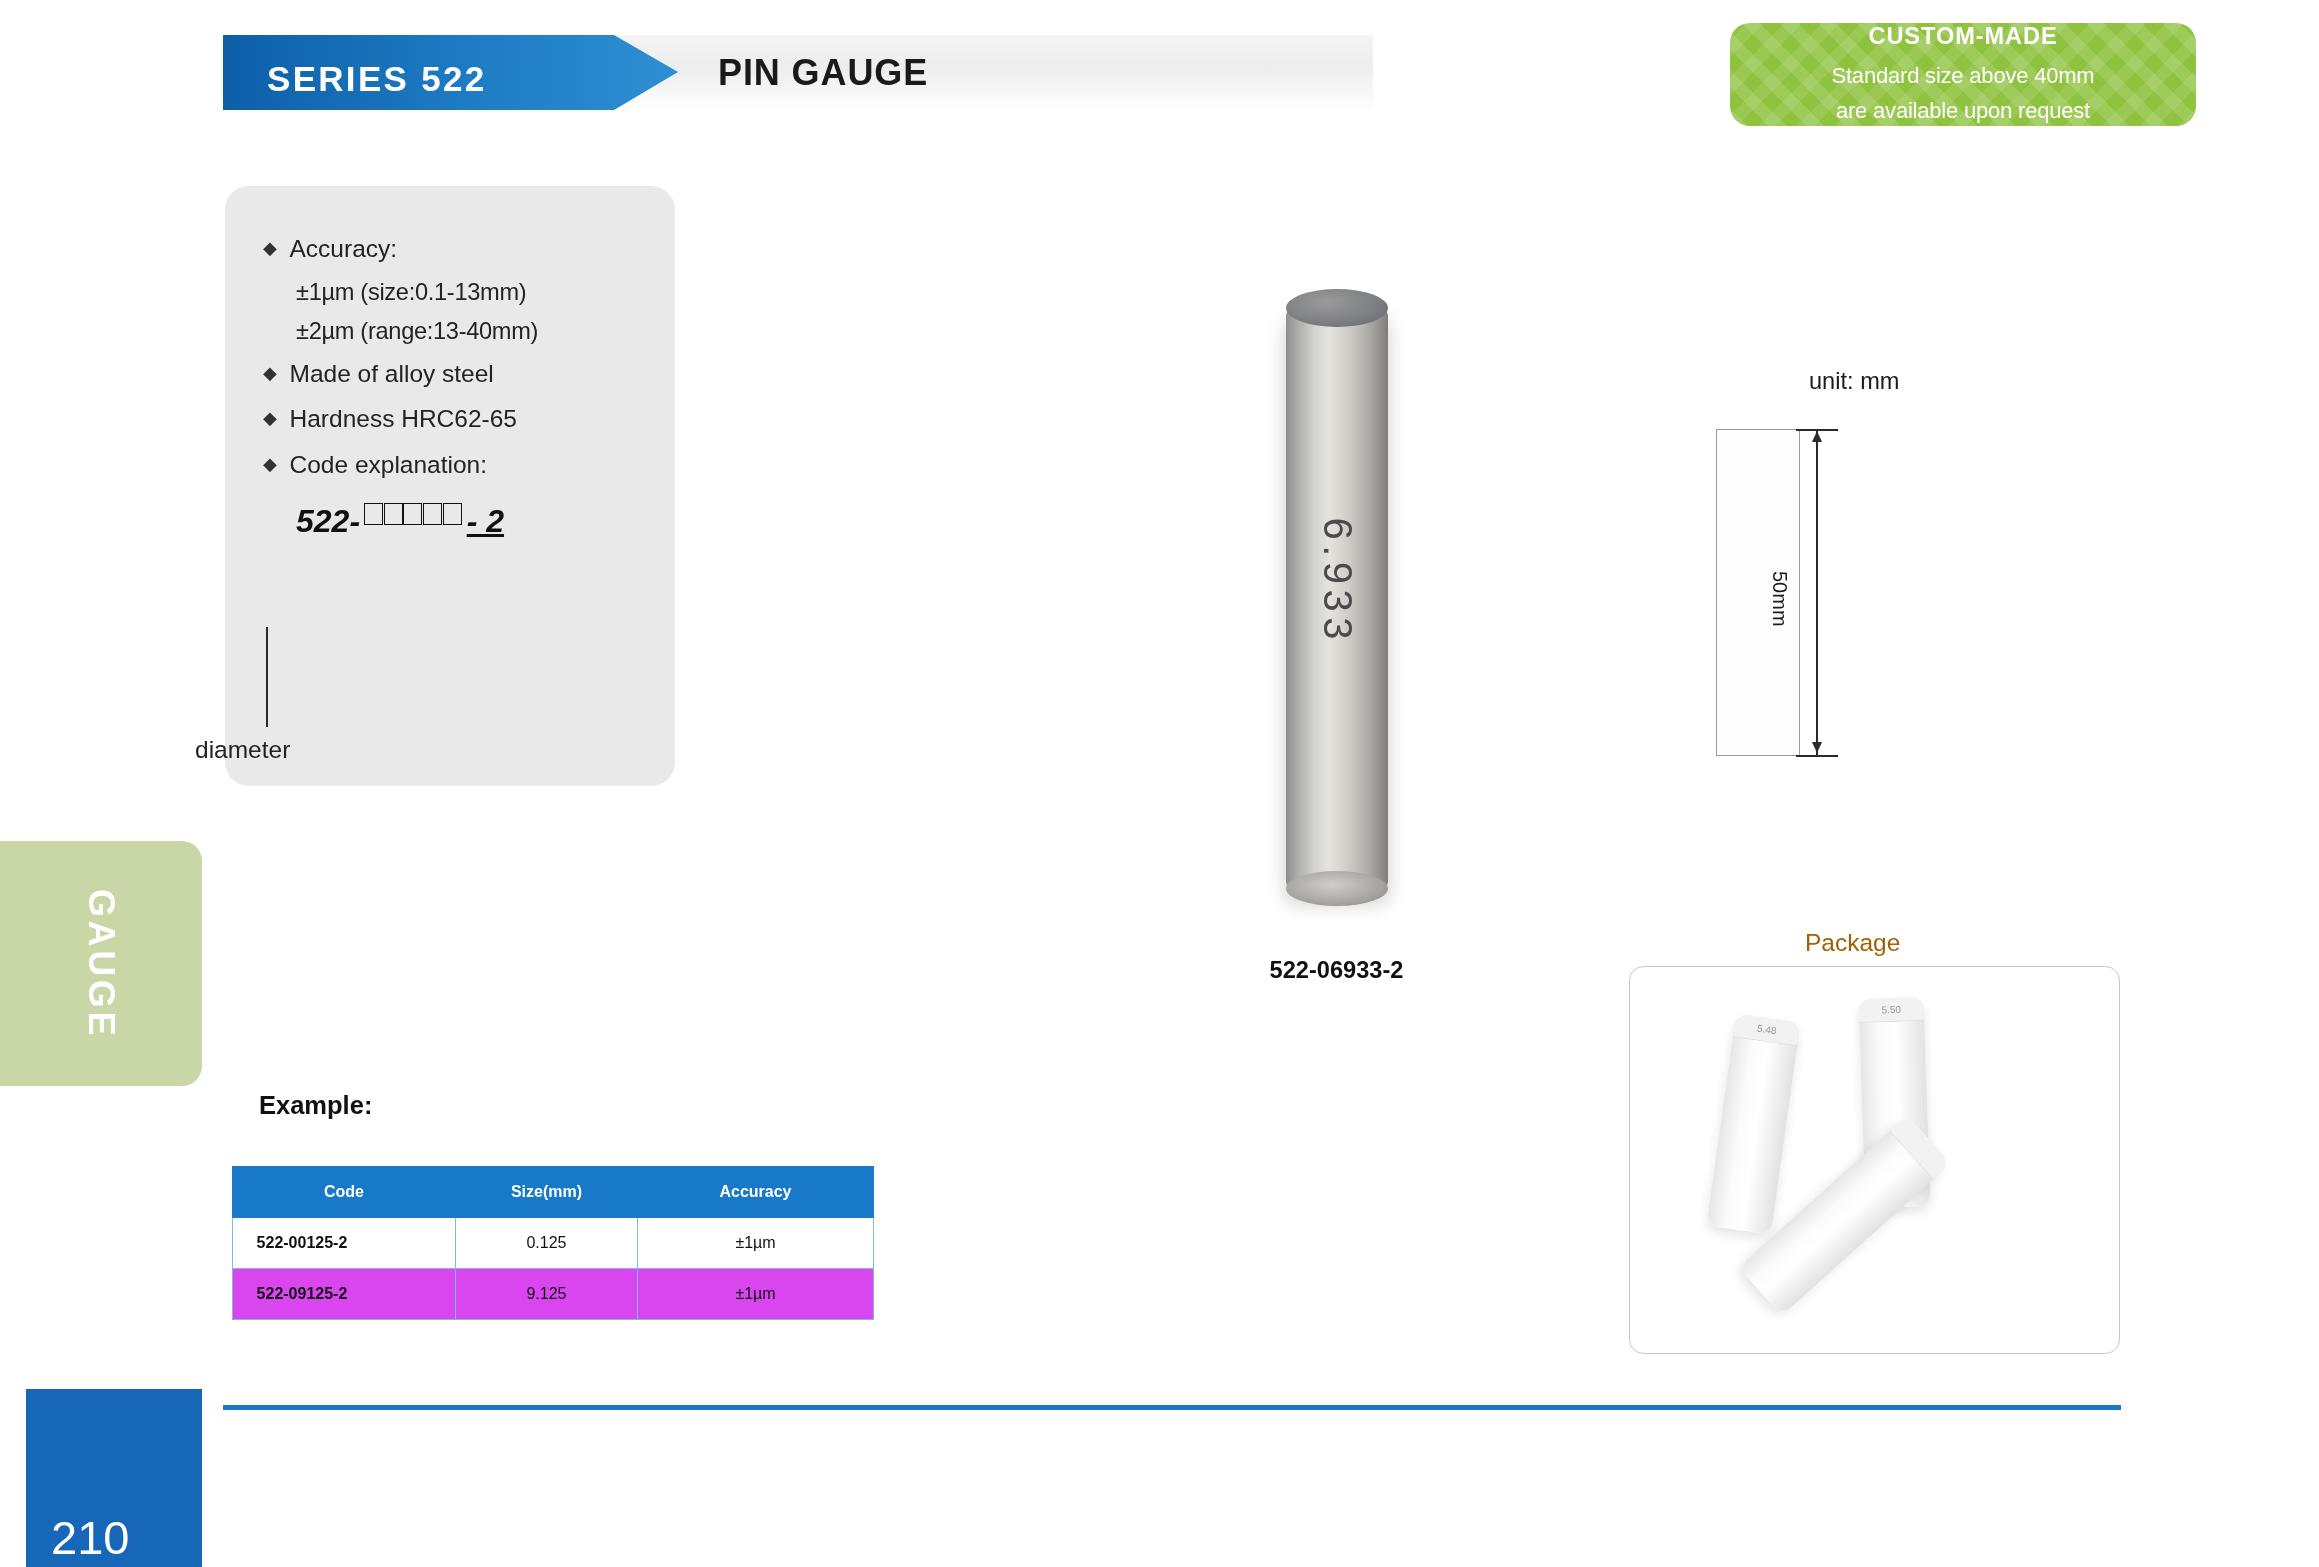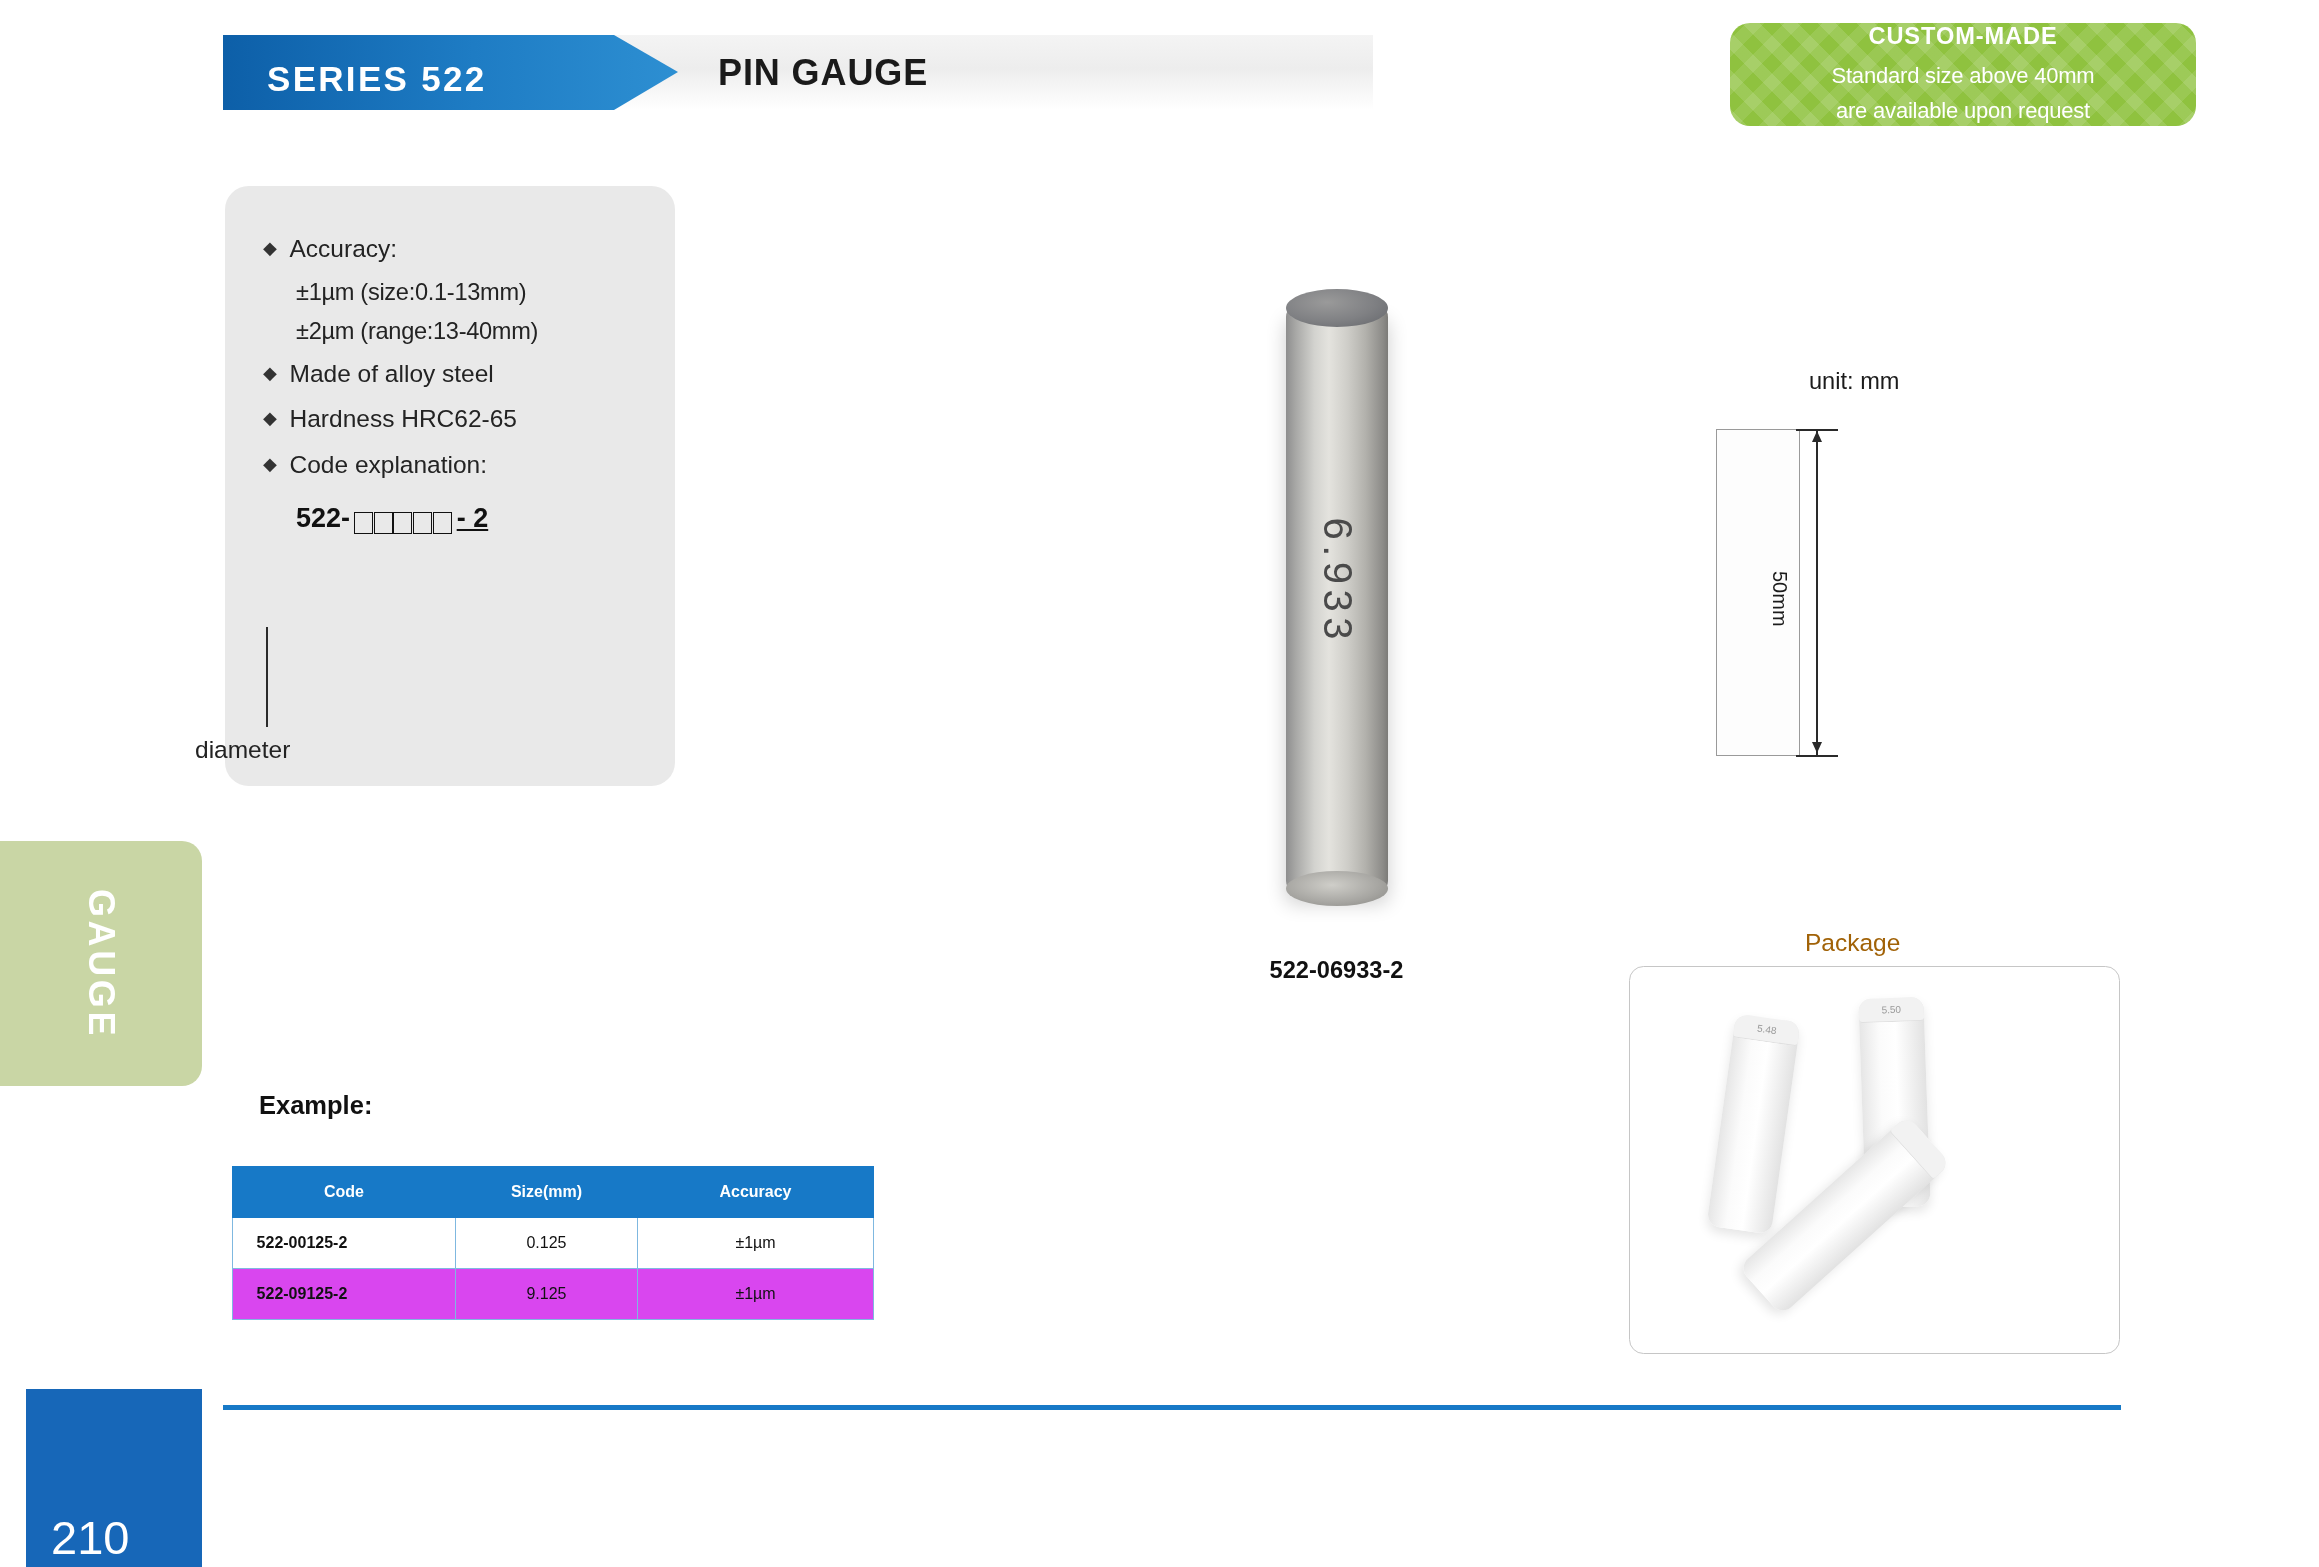--- a/index.html
+++ b/index.html
@@ -114,25 +114,26 @@
   }
   .spec-sub {
     font-size: 23.6px;
     color: #232323;
     margin: 0 0 12.7px 33px;
     letter-spacing: -0.3px;
   }
   .code-exp {
     margin-left: 33px;
     margin-top: 23.6px;
-    font-size: 27px;
+    font-size: 32px;
     font-weight: bold;
     color: #111;
     display: flex;
-    align-items: flex-end;
+    align-items: flex-start;
+    font-style: italic;
   }
   .code-boxes { display: inline-flex; margin: 0 3.6px; }
   .code-boxes i {
     display: inline-block;
     width: 19px; height: 22px;
     border: 1.8px solid #111;
     margin-right: 0.9px;
   }
   .code-underline { text-decoration: underline; }
   .leader-line {

